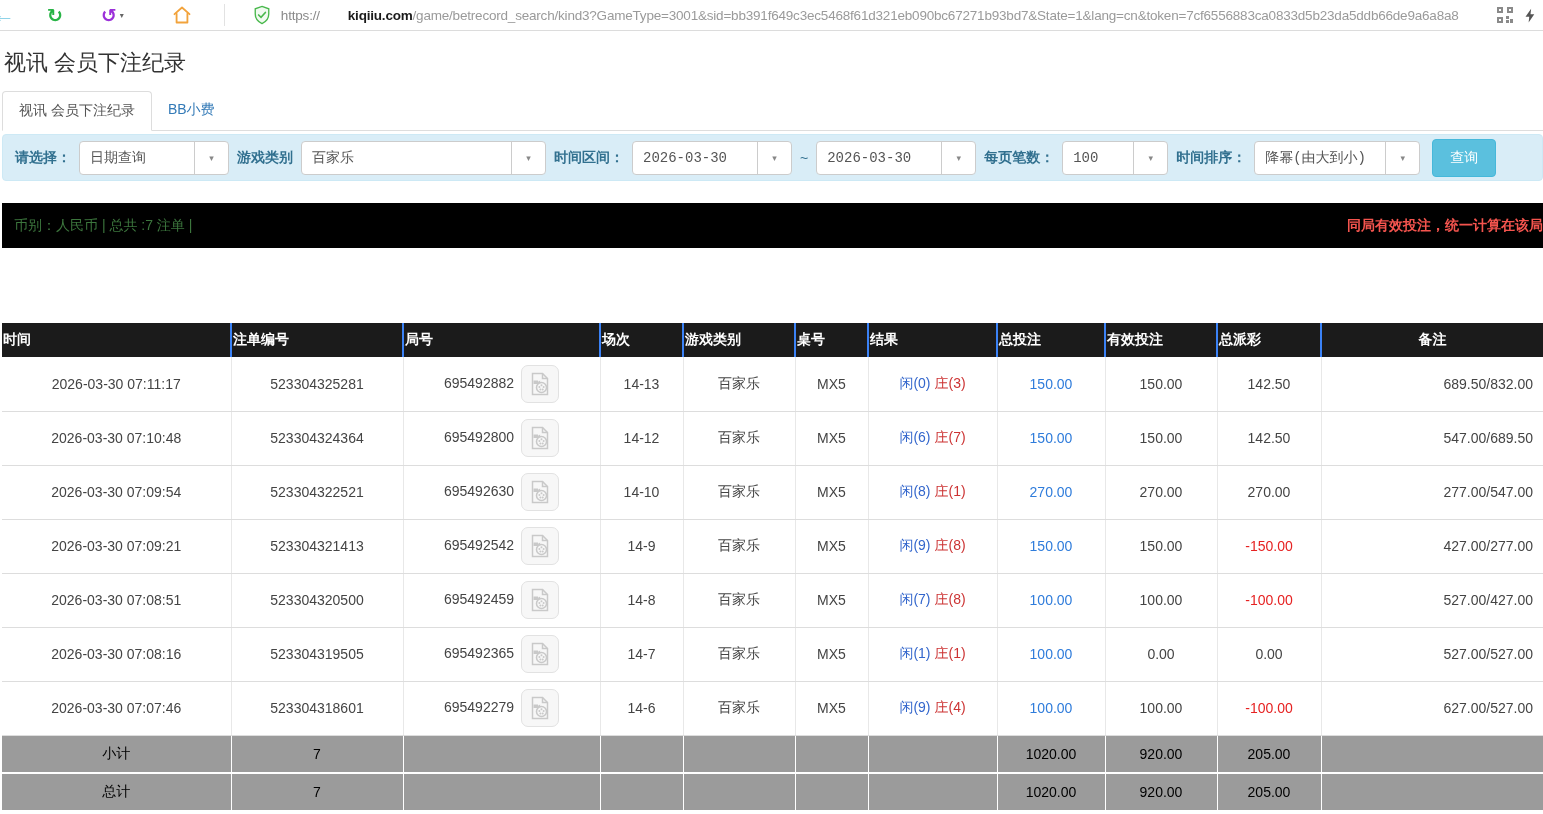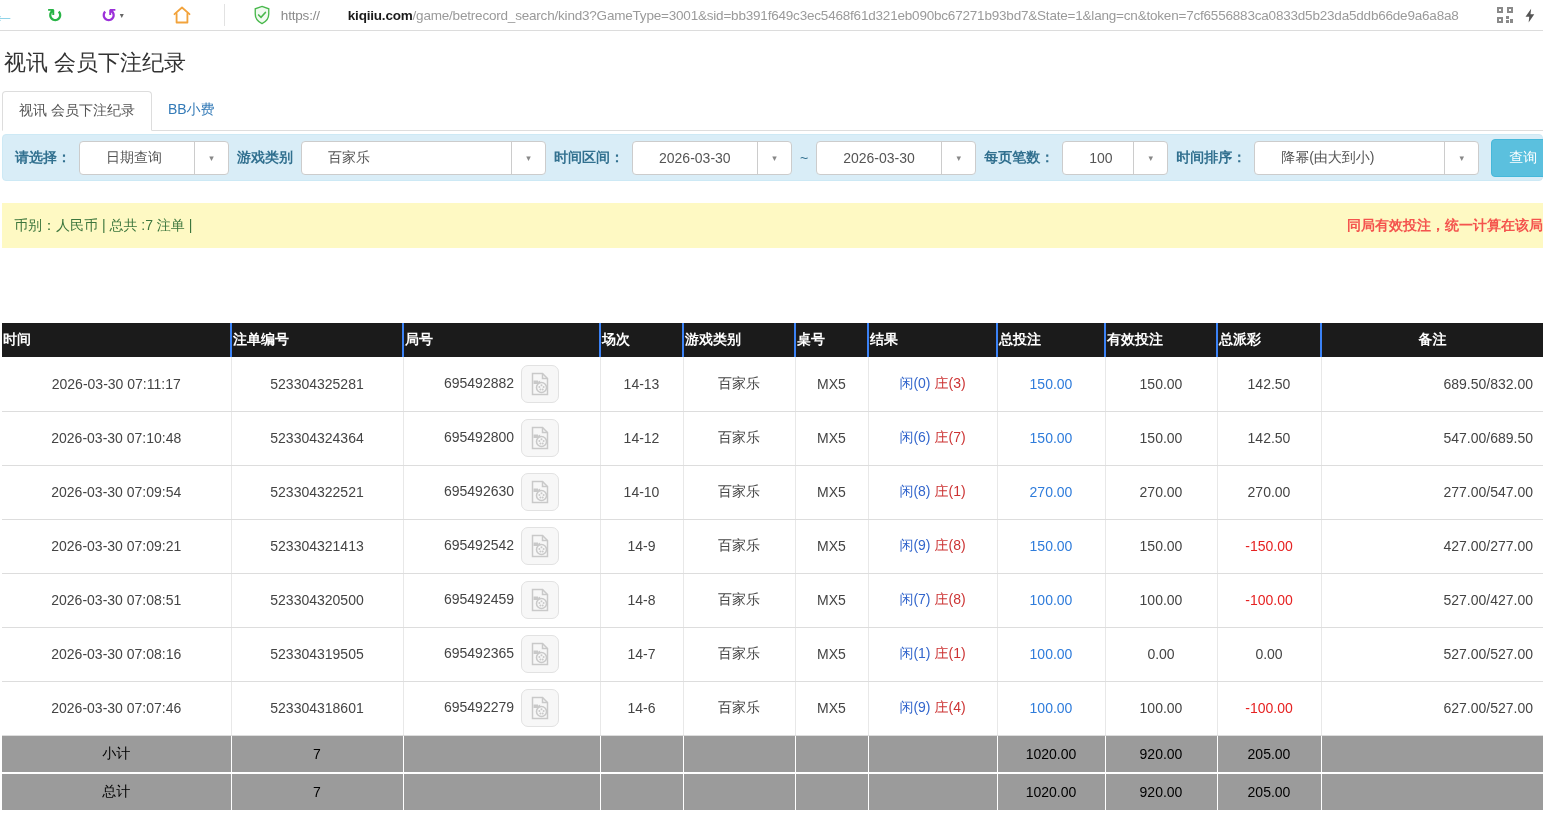--- a/index.html
+++ b/index.html
@@ -34,29 +34,29 @@
   .tab { padding:10px 16px; font-size:14px; color:#337ab7; cursor:pointer; }
   .tab.active { color:#555; background:#fff; border:1px solid #ddd; border-bottom-color:#fff;
     border-radius:4px 4px 0 0; margin-bottom:-1px; }
 
   .filter-bar { margin-top:3px; background:#d9edf7; border:1px solid #cde9f5; border-radius:4px;
     height:47px; display:flex; align-items:center; padding-left:12px; gap:8px; white-space:nowrap; }
   .flabel { color:#31708f; font-weight:bold; font-size:14px; flex:none; }
   .tilde { font-weight:normal; }
   .select { background:#fff; border:1px solid #ccc; border-radius:4px; height:34px; flex:none;
     display:flex; align-items:center; justify-content:space-between; font-size:14px; color:#555; cursor:pointer; }
-  .sel-text { padding-left:26px; overflow:hidden; }
+  .sel-text { padding-left:10px; overflow:hidden;font-family:Liberation Mono, monospace; }
   .sel-caret { width:34px; align-self:stretch; border-left:1px solid #ccc; display:flex;
     align-items:center; justify-content:center; color:#888; font-size:9px; flex:none; }
-  .w150{width:150px}.w245{width:245px}.w160{width:160px}.w130{width:106px}.w195{width:225px}
+  .w150{width:150px}.w245{width:245px}.w160{width:160px}.w130{width:106px}.w195{width:166px}
   .query-btn { background:#5bc0de; color:#fff; border:1px solid #46b8da; border-radius:4px;
     height:38px; min-width:64px; font-size:14px; margin-left:4px; cursor:pointer; flex:none;
     font-family:inherit; }
 
-  .summary-bar { margin-top:22px; background:#fef9c3; height:45px; display:flex; align-items:center;
+  .summary-bar { margin-top:22px; background:#000000; height:45px; display:flex; align-items:center;
     justify-content:space-between; padding:0 0 0 12px; font-size:14px; }
   .sum-left { color:#3c763d; }
   .sum-right { color:#f4544e;font-weight:bold; }
 
   
   table.bet-table { margin-top:75px; border-collapse:collapse; table-layout:fixed; width:1541px;
     font-size:14px; color:#444; }
   thead th { background:#1b1b1b; color:#fff; height:34px; font-weight:bold; font-size:14px;
     border-right:2px solid #3b82f6; text-align:left; }
   thead th:last-child { border-right:none; text-align:center; }

